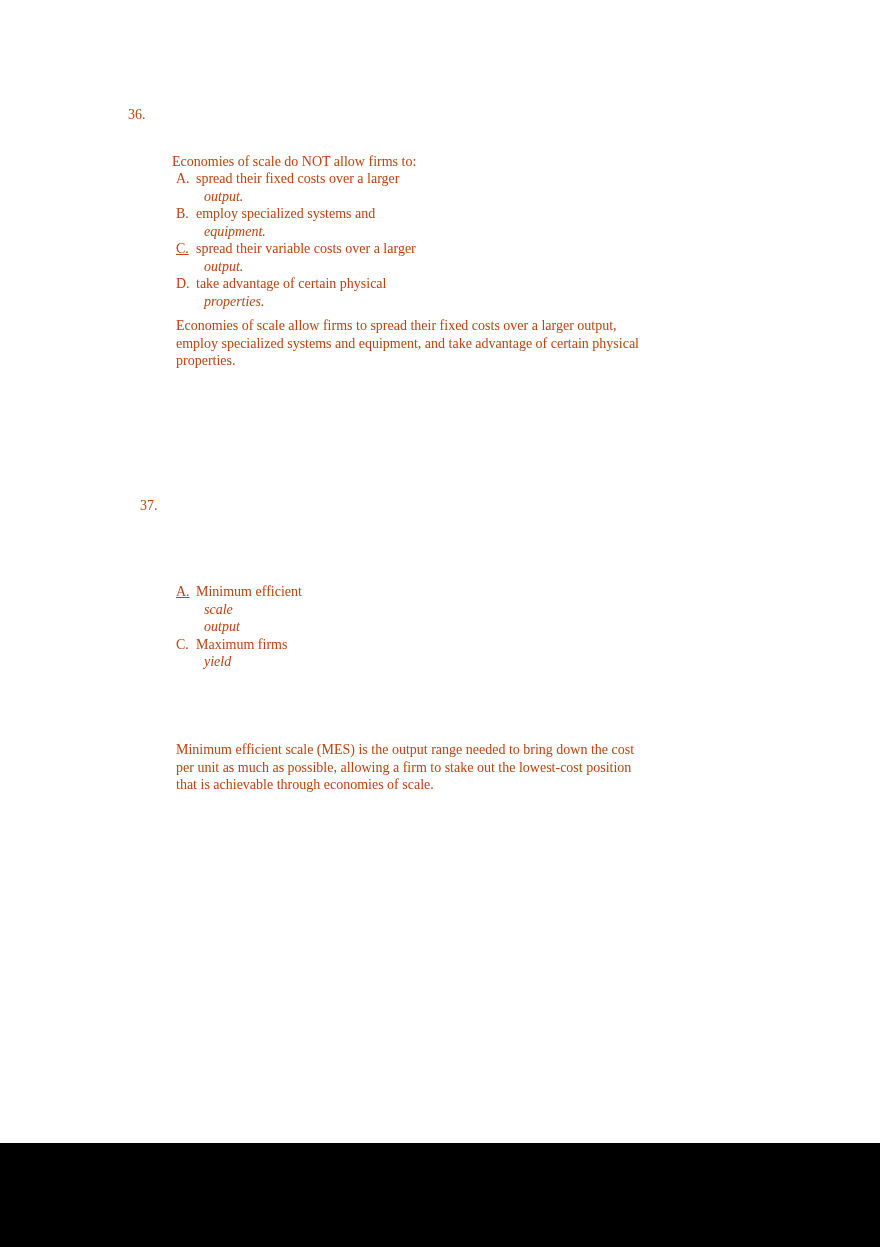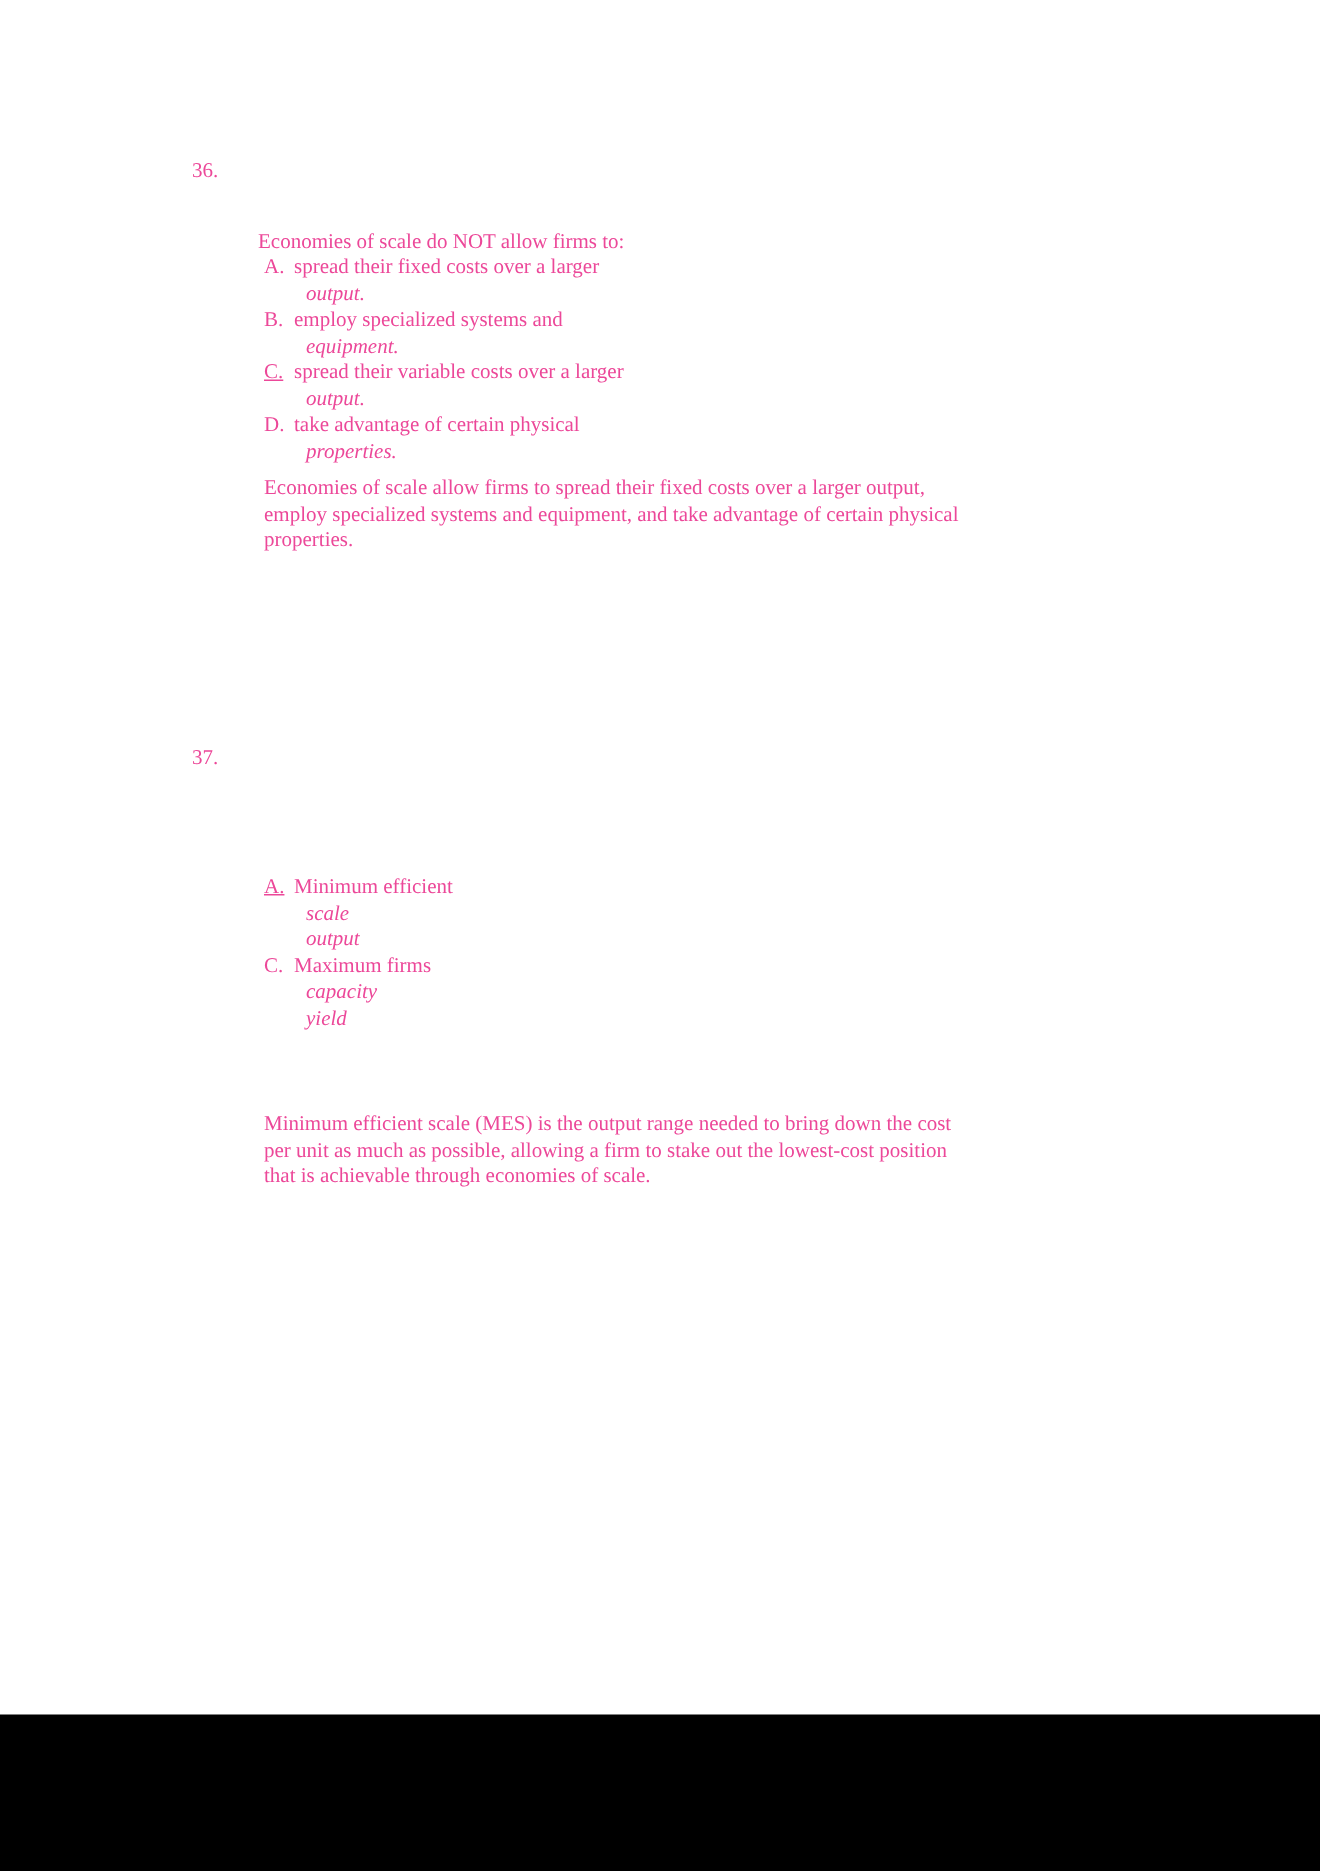--- a/index.html
+++ b/index.html
@@ -8,38 +8,38 @@
     background: #ffffff;
   }
   .page {
     position: relative;
     width: 880px;
     height: 1247px;
     background: #ffffff;
     font-family: "Liberation Serif", "DejaVu Serif", serif;
     font-size: 14px;
     line-height: 17.5px;
-    color: #ec4899;
+    color: #c2410c;
     overflow: hidden;
   }
   .question-header {
     position: absolute;
     display: flex;
   }
   .q-number {
     display: inline-block;
     width: 44px;
     flex: 0 0 44px;
   }
   .q-text {
     display: block;
   }
   .q36-header { top: 106px; left: 128px; width: 620px; }
   .q36-text   { width: 560px; margin-top: 47px; }
-  .q37-header { top: 497px; left: 128px; width: 620px; }
+  .q37-header { top: 497px; left: 140px; width: 620px; }
   .q37-text   { width: 478px; }
 
   .options {
     position: absolute;
   }
   .q36-options { top: 170px; left: 176px; width: 300px; }
   .q37-options { top: 583px; left: 176px; width: 300px; }
 
   .option .line1 .opt-label {
     display: inline-block;
@@ -118,21 +118,20 @@
       </div>
       <div class="line2">scale</div>
     </div>
     <div class="option">
       <div class="line2">output</div>
     </div>
     <div class="option">
       <div class="line1">
         <span class="opt-label">C.</span><span>Maximum firms</span>
       </div>
-      <div class="line2">capacity</div>
     </div>
     <div class="option">
       <div class="line2">yield</div>
     </div>
   </div>
 
   <div class="explanation q37-explanation">Minimum efficient scale (MES) is the output range needed to bring down the cost per unit as much as possible, allowing a firm to stake out the lowest-cost position that is achievable through economies of scale.</div>
 
   <div class="bottom-bar"></div>
 

